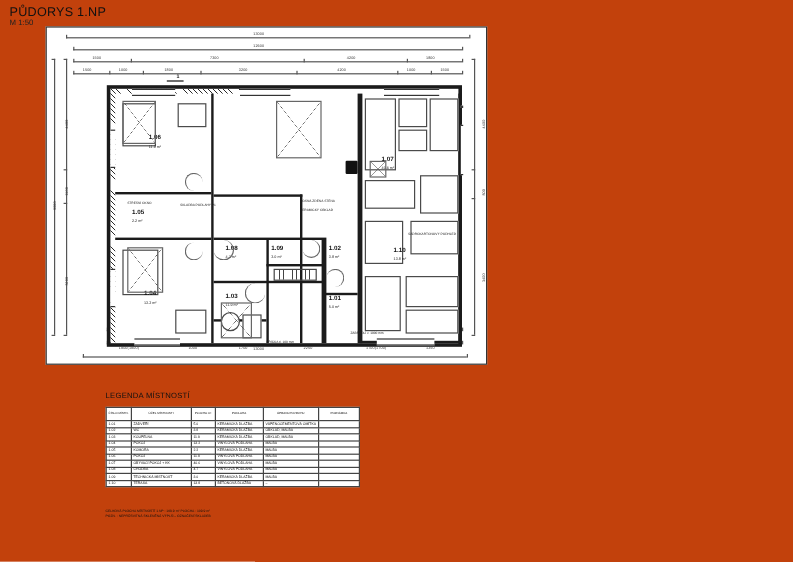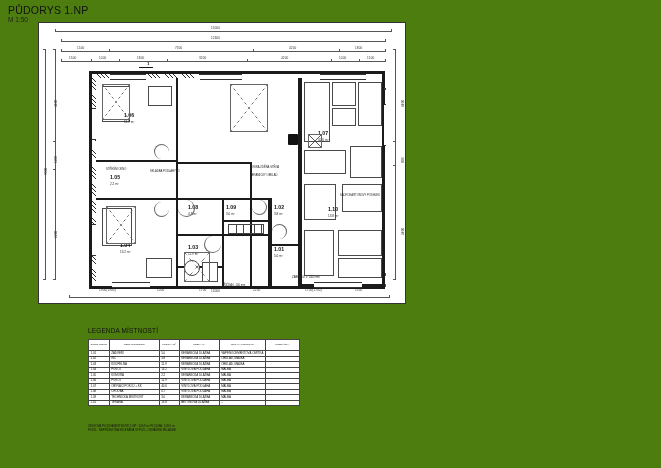--- a/index.html
+++ b/index.html
@@ -9,21 +9,21 @@
   body {
     width: 661px; height: 468px;
     font-family: "Liberation Sans", sans-serif;
     color: #1a1a1a;
     overflow: hidden;
     position: relative;
   }
   #sheet {
     position: absolute;
     inset: 0;
-    background: #4d7c0f;
+    background: #c2410c;
   }
 
   
   .doc-title {
     position: absolute;
     left: 8px; top: 4px;
     font-size: 10.5px;
     letter-spacing: .2px;
     font-weight: 400;
     color: #111;

